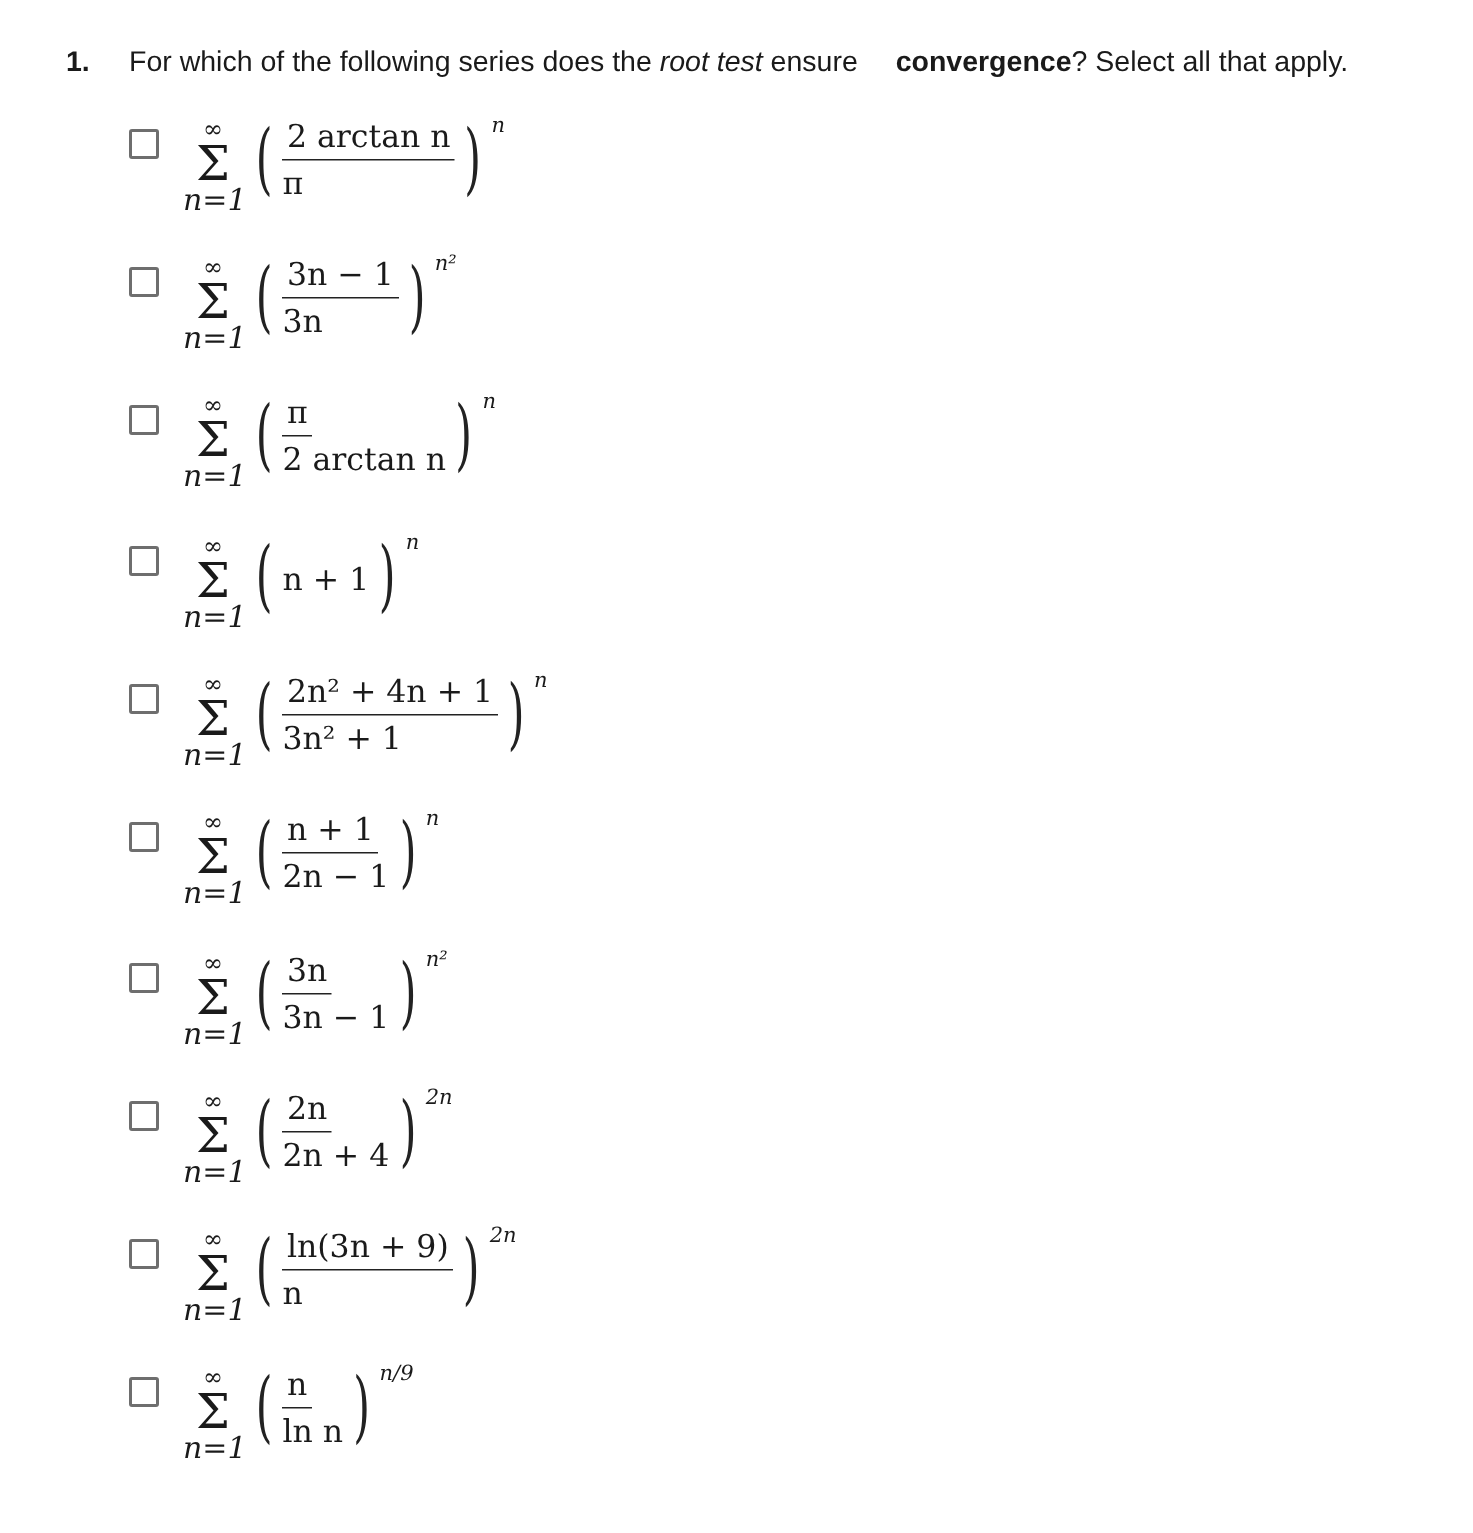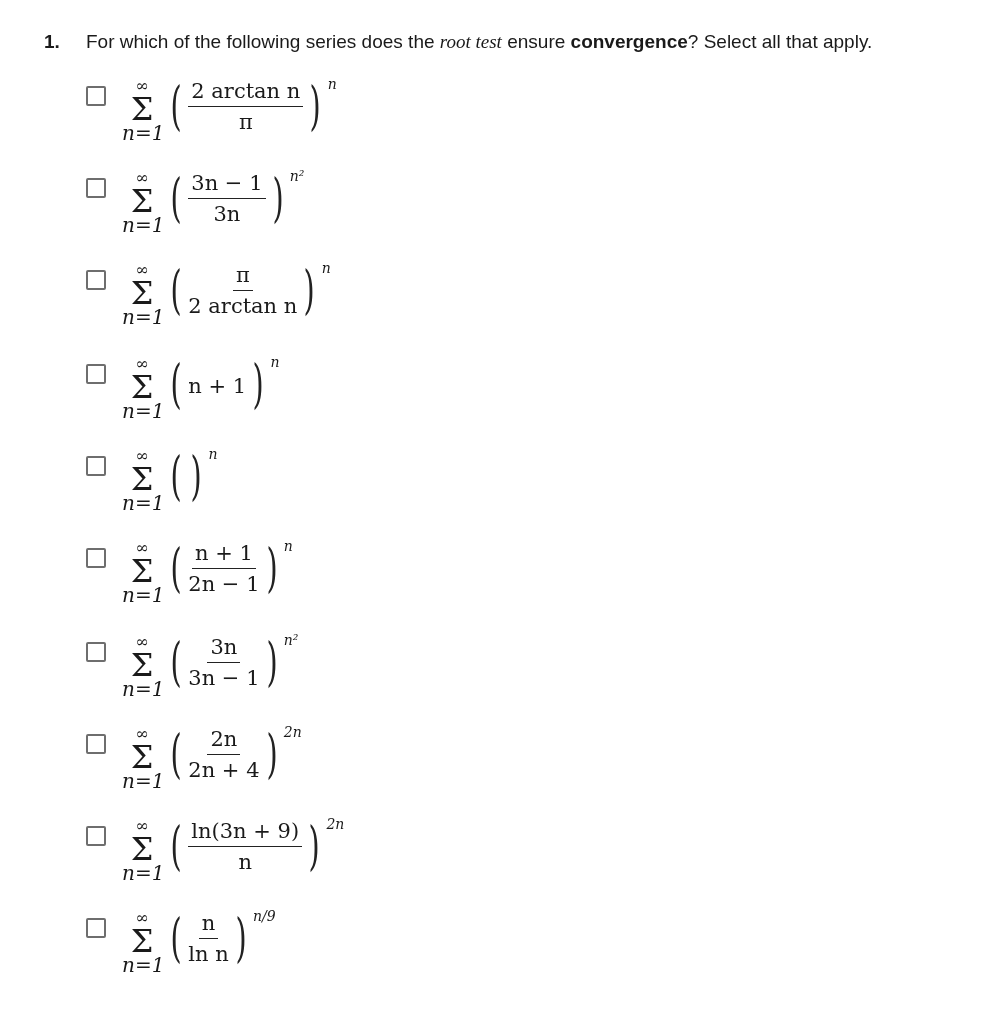--- a/index.html
+++ b/index.html
@@ -1,33 +1,33 @@
 <!DOCTYPE html>
 <html><head>
 <meta charset="utf-8">
 <style>
   html, body { margin:0; padding:0; background:#ffffff; }
   body { width:982px; height:1022px; position:relative; overflow:hidden;
          font-family:"Liberation Sans", sans-serif; color:#1a1a1a; }
   .qnum { position:absolute; left:44px; top:31px; font-size:19px; font-weight:bold; }
   .qtext { position:absolute; left:86px; top:31px; font-size:19px; white-space:nowrap; }
-  .qtext i { font-style:italic;font-family:Liberation Serif, serif; }
-  .qtext b { font-weight:bold; }
+  .qtext i { font-style:italic; }
+  .qtext b { font-weight:bold;margin-left:20px; }
   .opt { position:absolute; left:86px; height:90px; width:600px; }
   .cb { position:absolute; left:0; top:0; width:16px; height:16px; border:2px solid #6e6e6e;
         border-radius:2px; background:#fff; cursor:pointer; }
   .sum { position:absolute; left:36px; top:-8px; width:40px; text-align:center;
          font-family:"DejaVu Serif", serif; }
   .sum .inf { display:block; font-size:16px; line-height:16px; }
   .sum .sig { display:block; font-size:32px; line-height:30px; }
   .sum .lo { display:block; font-size:20px; font-style:italic; line-height:18px; }
   .expr { position:absolute; left:80px; top:-10px; display:flex; align-items:center;
           font-family:"DejaVu Serif", serif; font-size:21px; }
   .paren { font-size:52px; font-weight:100; line-height:60px; transform:scaleX(0.55); display:inline-block; color:#222; }
-  .frac { display:inline-flex; flex-direction:column; align-items:center; margin:0 2px; }
+  .frac { display:inline-flex; flex-direction:column; align-items:flex-start; margin:0 2px; }
   .frac .num { padding:0 3px 3px 3px; border-bottom:1px solid #222; white-space:nowrap; }
   .frac .den { padding-top:3px; white-space:nowrap; }
   .pow { align-self:flex-start; font-size:14px; font-style:italic; margin-left:2px; margin-top:0px; }
 </style>
 </head>
 <body>
 
 <div class="qnum">1.</div>
 <div class="qtext"><span>For which of the following series does the </span><i>root test</i><span> ensure </span><b>convergence</b><span>? Select all that apply.</span></div>
 
@@ -101,20 +101,24 @@
   </div>
     <div class="opt" style="top: 456px;">
     <div class="cb"></div>
     <div class="sum">
       <span class="inf">∞</span>
       <span class="sig">Σ</span>
       <span class="lo">n=1</span>
     </div>
     <div class="expr">
       <span class="paren">(</span>
+      <span class="frac">
+        <span class="num">2n² + 4n + 1</span>
+        <span class="den">3n² + 1</span>
+      </span>
       <span class="paren">)</span>
       <span class="pow">n</span>
     </div>
   </div>
     <div class="opt" style="top: 548px;">
     <div class="cb"></div>
     <div class="sum">
       <span class="inf">∞</span>
       <span class="sig">Σ</span>
       <span class="lo">n=1</span>

